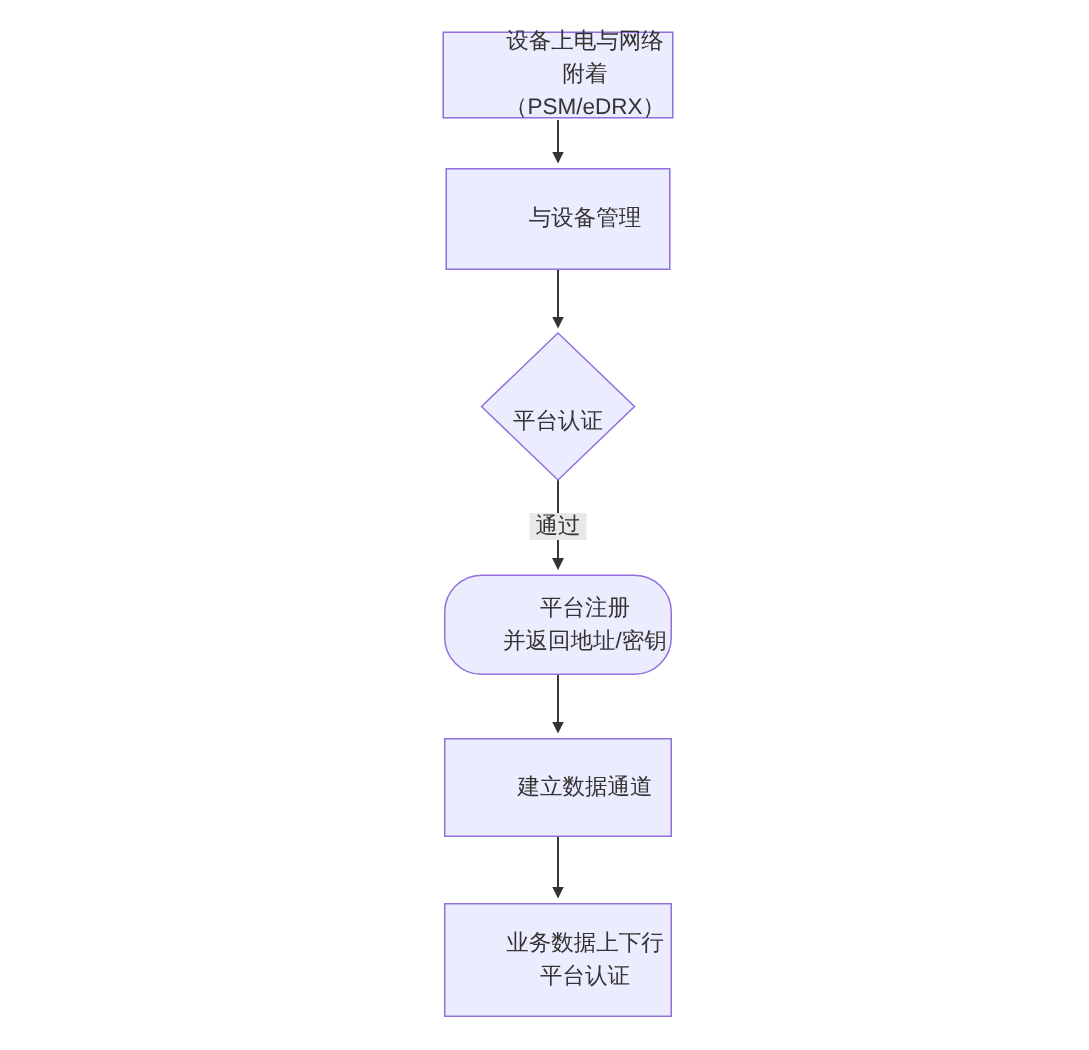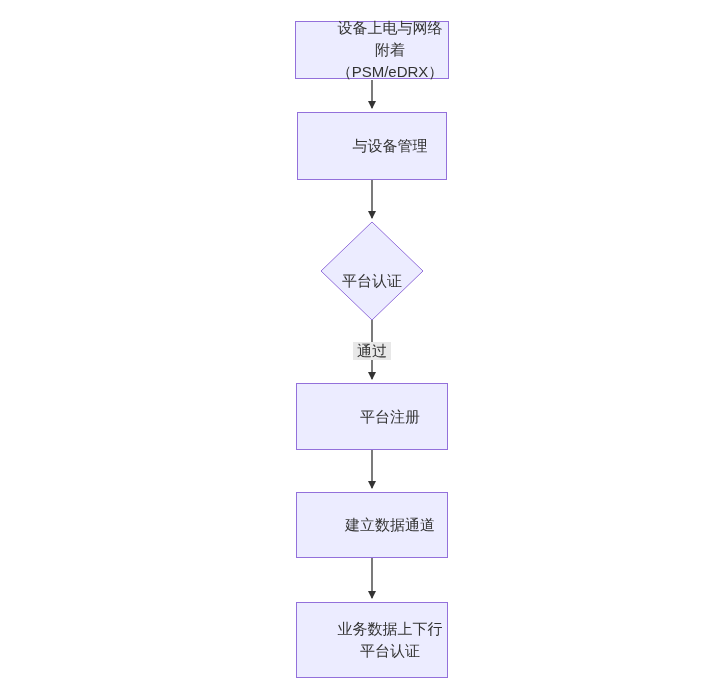--- a/index.html
+++ b/index.html
@@ -89,22 +89,23 @@
   </div>
 
   <div class="node" style="left:297px; top:112px; width:150px; height:68px;">
     <span>与设备管理</span>
   </div>
 
   <div class="diamond-label" style="left:372px; top:281px;">平台认证</div>
 
   <div class="edge-label" style="left:372px; top:351px;">通过</div>
 
-  <div class="node" style="left:296px; top:383px; width:152px; height:67px;">
+  <div class="node" style="left:296px; top:383px; width:152px; height:67px;border-radius:25px;">
     <span>平台注册</span>
+    <span>并返回地址/密钥</span>
   </div>
 
   <div class="node" style="left:296px; top:492px; width:152px; height:66px;text-align:right;">
     <span>建立数据通道</span>
   </div>
 
   <div class="node" style="left:296px; top:602px; width:152px; height:76px;">
     <span>业务数据上下行</span>
     <span>平台认证</span>
   </div>

